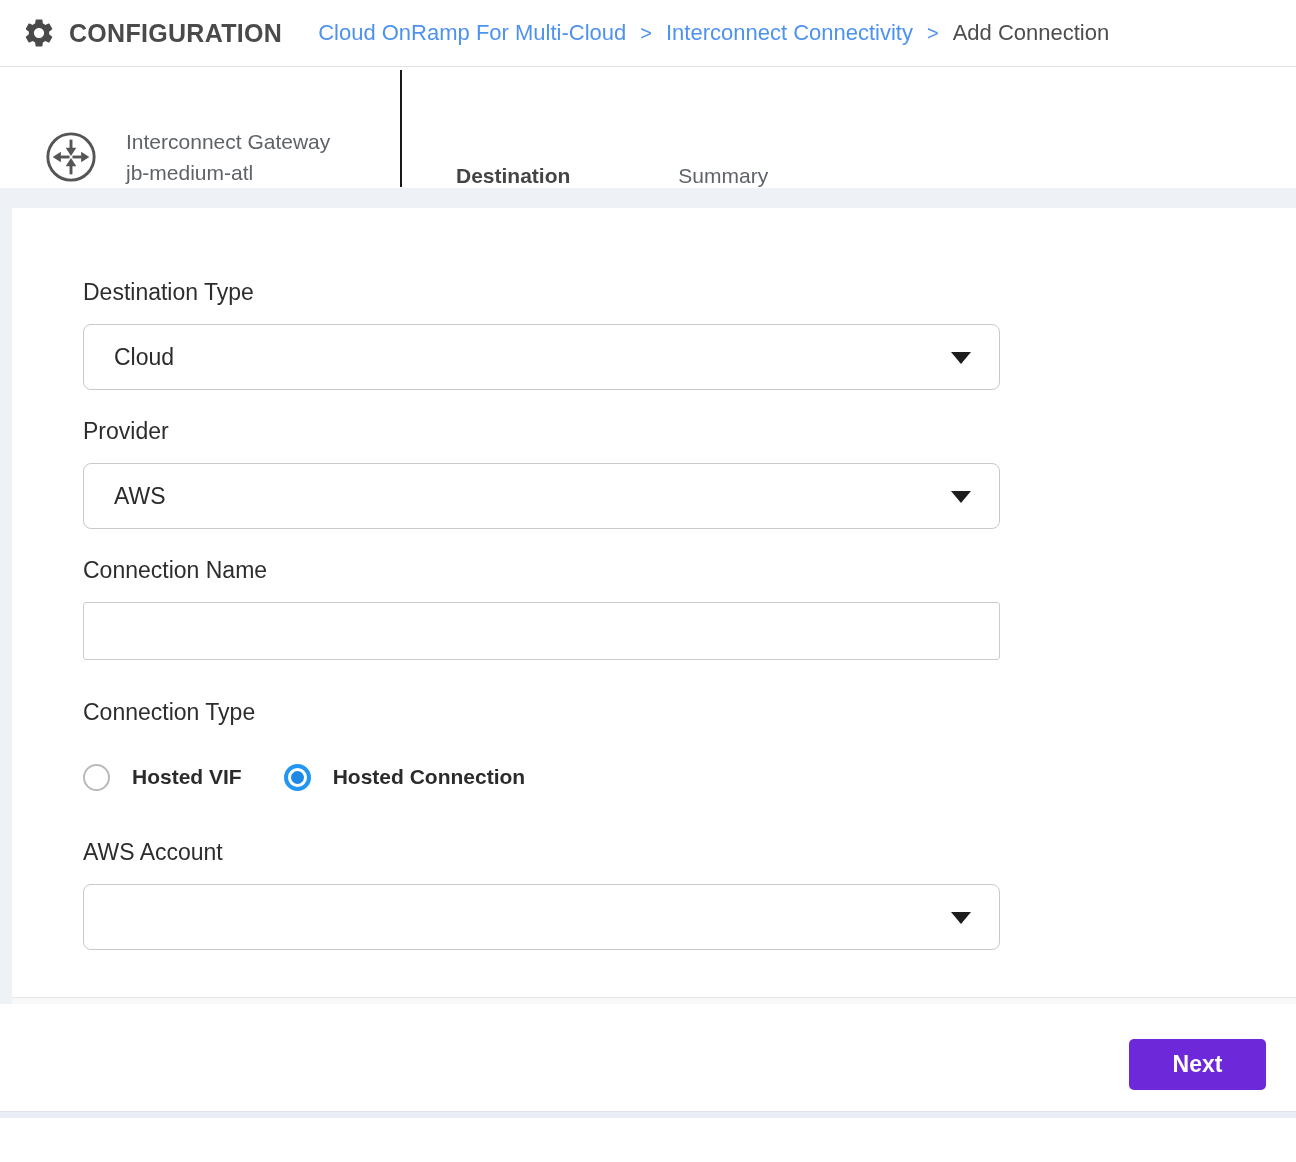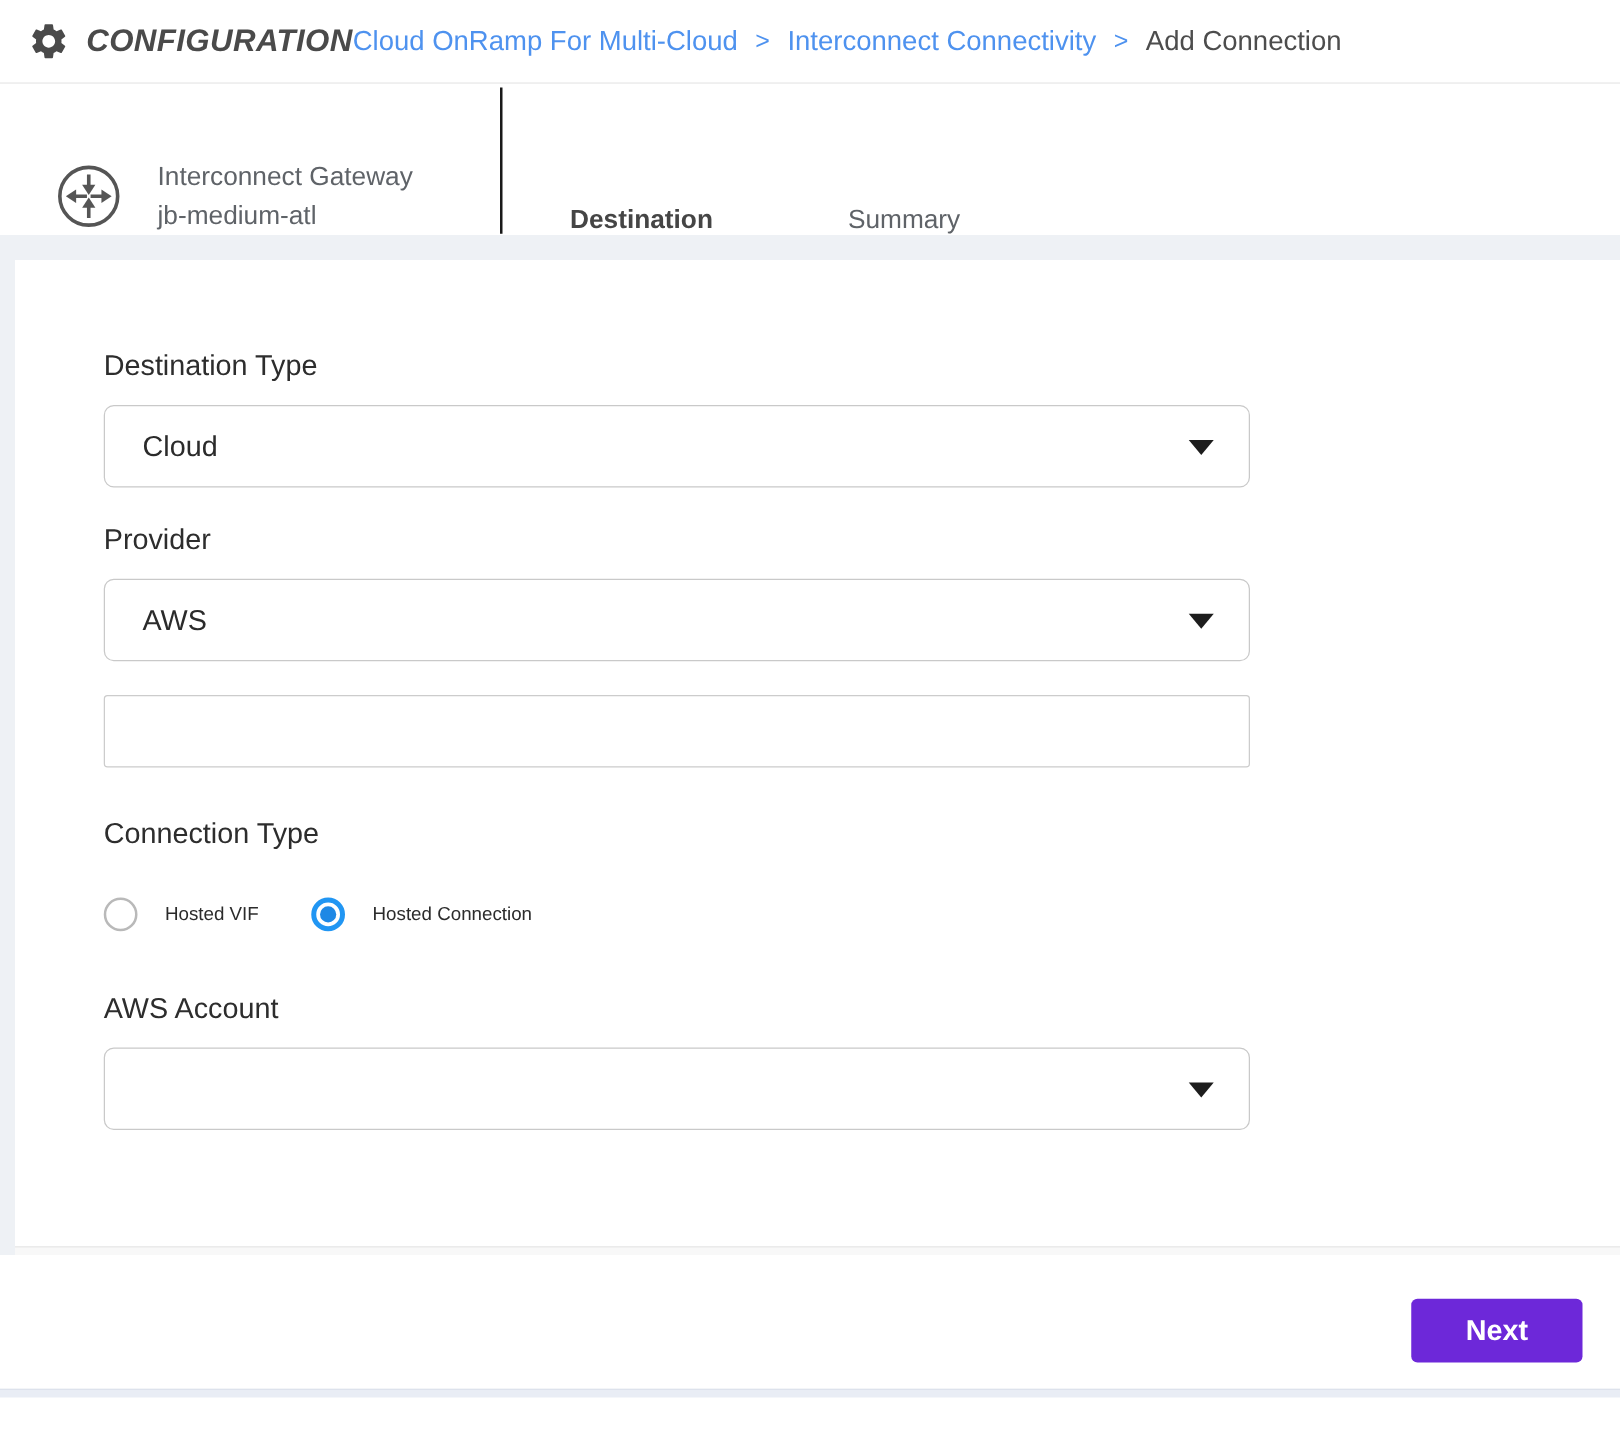--- a/index.html
+++ b/index.html
@@ -1,21 +1,21 @@
 <!DOCTYPE html>
 <html><head>
 <meta charset="utf-8">
 <style>
   * { margin:0; padding:0; box-sizing:border-box; }
   html,body { width:1296px; height:1162px; background:#fff; font-family:"Liberation Sans", sans-serif; }
 
   
   .topbar { height:67px; background:#fff; border-bottom:1px solid #e3e3e3; display:flex; align-items:center; padding-left:22px; }
   .gear-wrap { width:34px; height:34px; margin-right:13px; display:flex; align-items:center; justify-content:center; cursor:pointer; }
-  .app-title { font-size:25px; font-weight:bold; color:#4a4a4a; letter-spacing:0.3px;font-style:italic; }
+  .app-title { font-size:25px; font-weight:bold; color:#4a4a4a; margin-right:36px; letter-spacing:0.3px; }
   .breadcrumb { display:flex; align-items:center; font-size:22px; }
   .crumb-link { color:#4e92ef; cursor:pointer;text-align:right; }
   .crumb-sep { color:#4e92ef; margin:0 14px; font-size:20px; }
   .crumb-current { color:#4d4d4d; }
 
   
   .subheader { height:121px; background:#fff; position:relative; display:flex; align-items:flex-end; }
   .gateway-block { display:flex; align-items:center; padding-left:44px; width:400px; }
   .gateway-icon { width:54px; height:54px; flex:0 0 auto; }
   .gateway-text { margin-left:28px; font-size:21px; color:#5f6368; line-height:31px; }
@@ -40,21 +40,21 @@
   .text-input { width:917px; height:58px; border:1px solid #cccccc; border-radius:3px; font-size:23px;
                 color:#2b2b2b; padding:0 20px; outline:none; display:block; margin-bottom:38px;
                 font-family:"Liberation Sans", sans-serif; }
 
   .radio-row { display:flex; align-items:center; margin-top:36px; height:30px; margin-bottom:46px; }
   .radio-opt { display:flex; align-items:center; cursor:pointer; }
   .radio-opt + .radio-opt { margin-left:42px; }
   .radio-circle { width:27px; height:27px; border-radius:50%; border:2px solid #b9b9b9; background:#fff; flex:0 0 auto; }
   .radio-circle.selected { border:4px solid #2196f3; display:flex; align-items:center; justify-content:center; }
   .radio-dot { width:13px; height:13px; border-radius:50%; background:#1e88e5; }
-  .radio-label { font-size:15px; color:#2b2b2b; margin-left:22px; }
+  .radio-label { font-size:21px; color:#2b2b2b; margin-left:22px;font-weight:bold; }
 
   
   .bottombar { height:107px; background:#fff; display:flex; justify-content:flex-end; align-items:flex-start; }
   .next-btn { margin-top:35px; margin-right:30px; width:137px; height:51px; background:#6d28d9; color:#fff;
               font-size:23px; font-weight:bold; border:none; border-radius:5px; cursor:pointer;
               font-family:"Liberation Sans", sans-serif; }
   .bottom-strip { height:7px; background:#e9edf5; border-top:1px solid #dde2ec; }
 </style>
 </head>
 <body>
@@ -111,20 +111,21 @@
         <span>Cloud</span>
         <span class="caret"></span>
       </div>
 
       <div class="field-label">Provider</div>
       <div class="dropdown">
         <span>AWS</span>
         <span class="caret"></span>
       </div>
 
+      <div class="field-label">Connection Name</div>
       <input class="text-input" type="text" placeholder="" style="">
 
       <div class="field-label" style="margin-bottom:0;">Connection Type</div>
       <div class="radio-row">
         <span class="radio-opt">
           <span class="radio-circle"></span>
           <span class="radio-label">Hosted VIF</span>
         </span>
         <span class="radio-opt">
           <span class="radio-circle selected">

